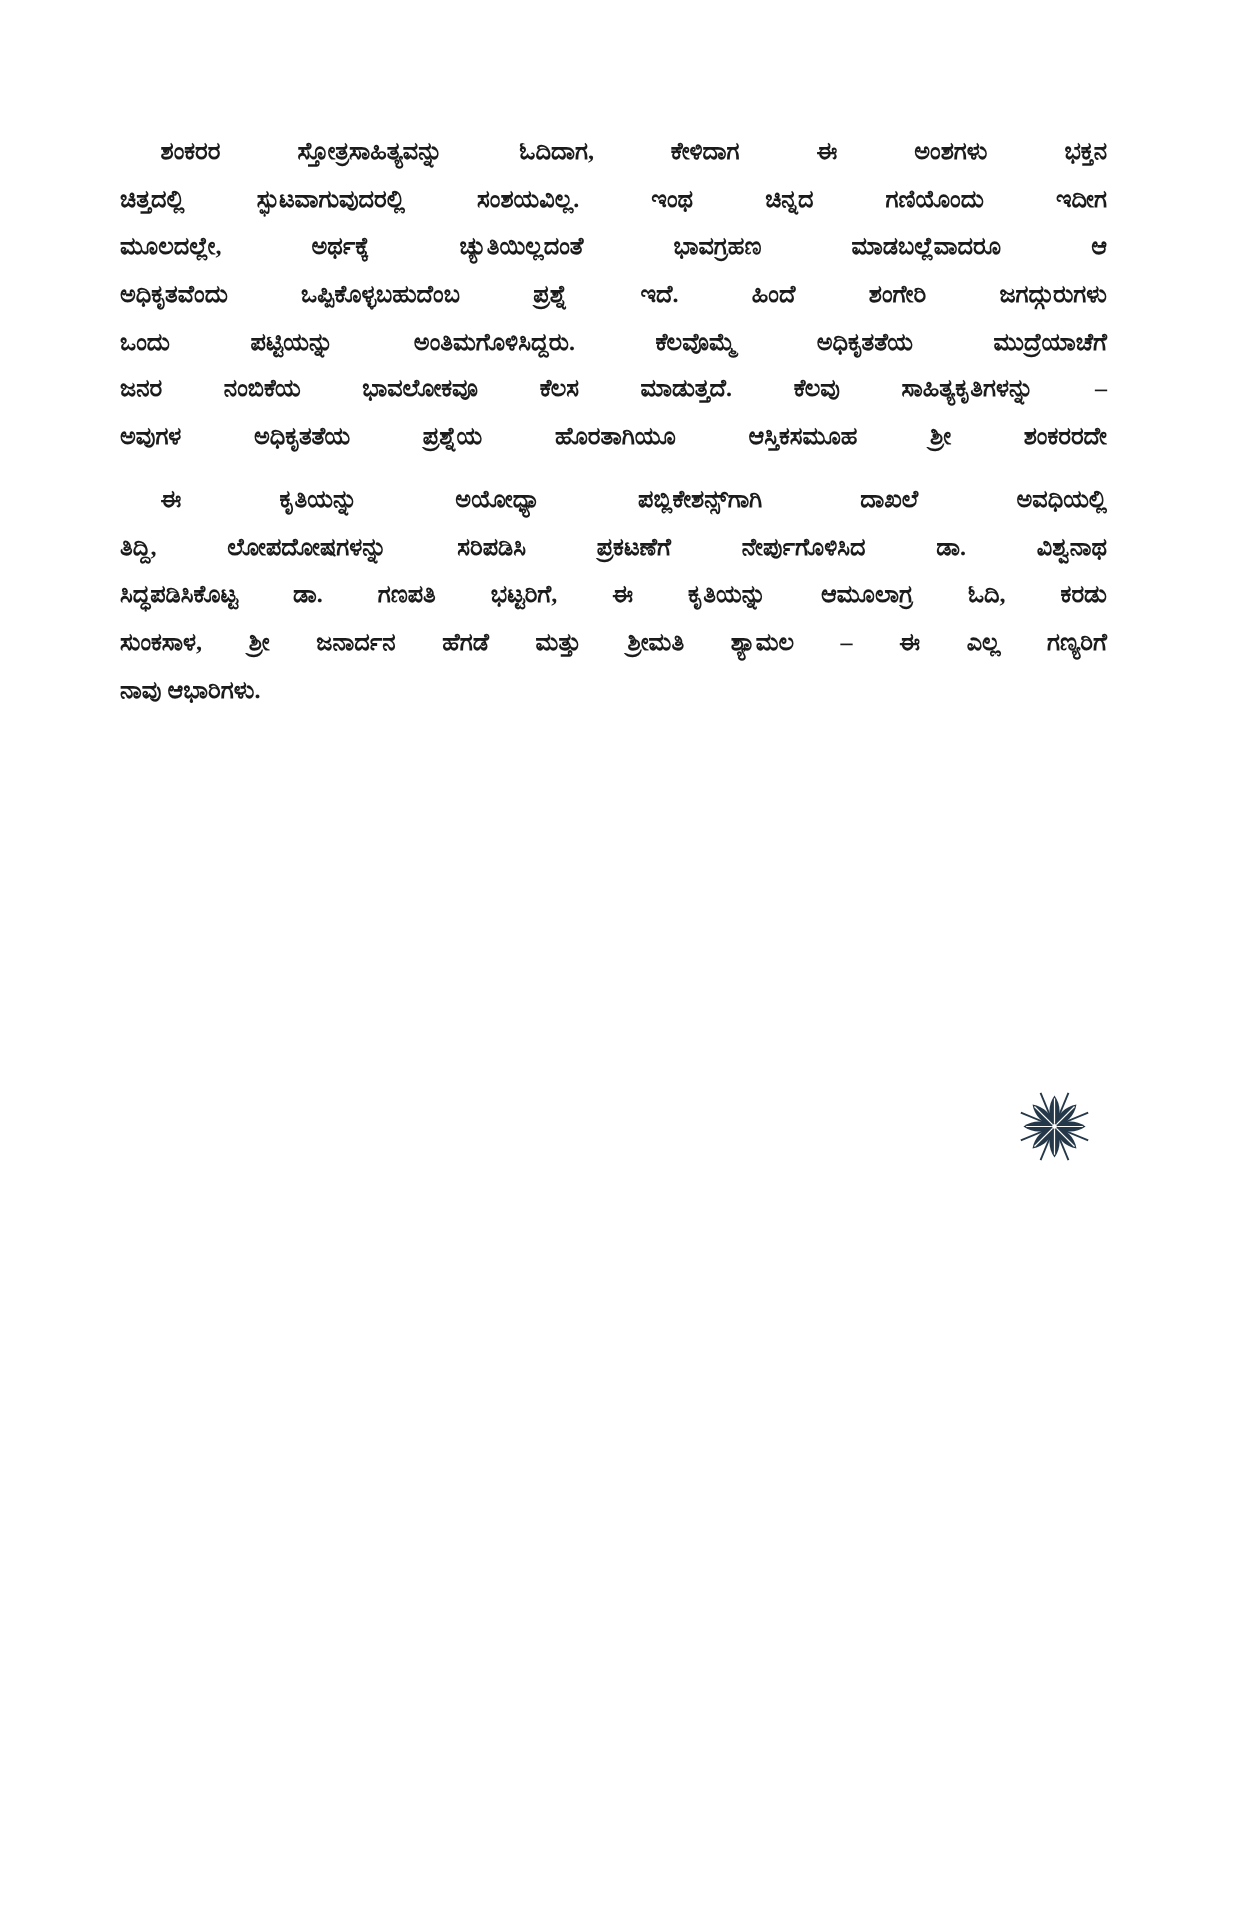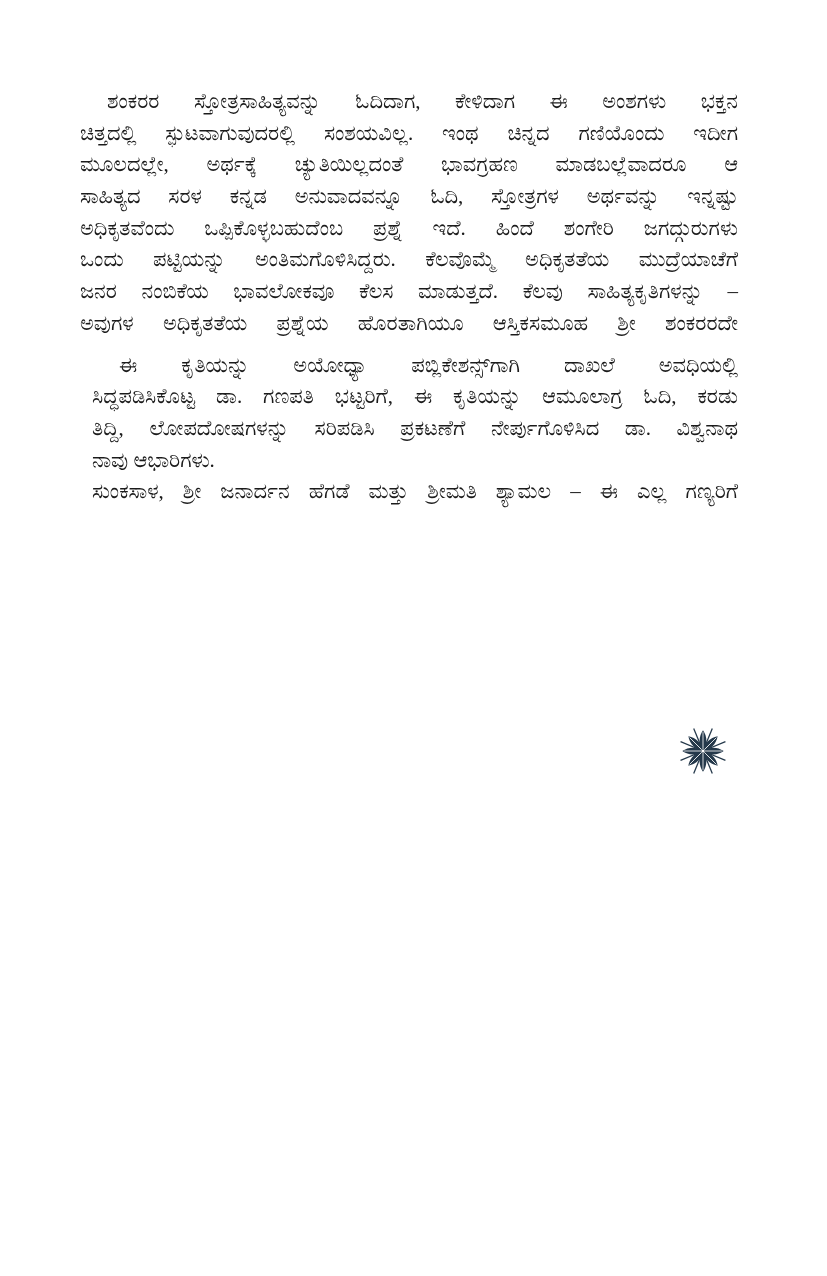--- a/index.html
+++ b/index.html
@@ -21,30 +21,30 @@
     left: 80px;
     top: 86px;
     width: 658px;
   }
   .paragraph {
     margin: 0;
     padding: 0;
   }
   .paragraph.second {
     margin-top: 10px;
-    margin-left: 12px;
   }
   .line {
-    font-size: 21px;
+    font-size: 16px;
     line-height: 31.7px;
     height: 31.7px;
     text-align: justify;
     text-align-last: justify;
     white-space: normal;
     overflow: visible;
+    font-weight: bold;
   }
   .line.indent {
     text-indent: 27px;
   }
   .line.last {
     text-align: left;
     text-align-last: left;
   }
   .ornament {
     position: absolute;
@@ -62,33 +62,32 @@
 </head>
 <body>
 
 <div class="page">
   <div class="text-block">
 
     <div class="paragraph first">
       <div class="line indent">ಶಂಕರರ ಸ್ತೋತ್ರಸಾಹಿತ್ಯವನ್ನು ಓದಿದಾಗ, ಕೇಳಿದಾಗ ಈ ಅಂಶಗಳು ಭಕ್ತನ</div>
       <div class="line">ಚಿತ್ತದಲ್ಲಿ ಸ್ಫುಟವಾಗುವುದರಲ್ಲಿ ಸಂಶಯವಿಲ್ಲ. ಇಂಥ ಚಿನ್ನದ ಗಣಿಯೊಂದು ಇದೀಗ</div>
       <div class="line">ಮೂಲದಲ್ಲೇ, ಅರ್ಥಕ್ಕೆ ಚ್ಯುತಿಯಿಲ್ಲದಂತೆ ಭಾವಗ್ರಹಣ ಮಾಡಬಲ್ಲೆವಾದರೂ ಆ</div>
-      <div class="line">ಸಾಹಿತ್ಯದ ಸರಳ ಕನ್ನಡ ಅನುವಾದವನ್ನೂ ಓದಿ, ಸ್ತೋತ್ರಗಳ ಅರ್ಥವನ್ನು ಇನ್ನಷ್ಟು</div>
       <div class="line">ಅಧಿಕೃತವೆಂದು ಒಪ್ಪಿಕೊಳ್ಳಬಹುದೆಂಬ ಪ್ರಶ್ನೆ ಇದೆ. ಹಿಂದೆ ಶಂಗೇರಿ ಜಗದ್ಗುರುಗಳು</div>
       <div class="line">ಒಂದು ಪಟ್ಟಿಯನ್ನು ಅಂತಿಮಗೊಳಿಸಿದ್ದರು. ಕೆಲವೊಮ್ಮೆ ಅಧಿಕೃತತೆಯ ಮುದ್ರೆಯಾಚೆಗೆ</div>
       <div class="line">ಜನರ ನಂಬಿಕೆಯ ಭಾವಲೋಕವೂ ಕೆಲಸ ಮಾಡುತ್ತದೆ. ಕೆಲವು ಸಾಹಿತ್ಯಕೃತಿಗಳನ್ನು –</div>
       <div class="line">ಅವುಗಳ ಅಧಿಕೃತತೆಯ ಪ್ರಶ್ನೆಯ ಹೊರತಾಗಿಯೂ ಆಸ್ತಿಕಸಮೂಹ ಶ್ರೀ ಶಂಕರರದೇ</div>
     </div>
 
     <div class="paragraph second">
       <div class="line indent">ಈ ಕೃತಿಯನ್ನು ಅಯೋಧ್ಯಾ ಪಬ್ಲಿಕೇಶನ್ಸ್‌ಗಾಗಿ ದಾಖಲೆ ಅವಧಿಯಲ್ಲಿ</div>
+      <div class="line">ತಿದ್ದಿ, ಲೋಪದೋಷಗಳನ್ನು ಸರಿಪಡಿಸಿ ಪ್ರಕಟಣೆಗೆ ನೇರ್ಪುಗೊಳಿಸಿದ ಡಾ. ವಿಶ್ವನಾಥ</div>
       <div class="line">ಸಿದ್ಧಪಡಿಸಿಕೊಟ್ಟ ಡಾ. ಗಣಪತಿ ಭಟ್ಟರಿಗೆ, ಈ ಕೃತಿಯನ್ನು ಆಮೂಲಾಗ್ರ ಓದಿ, ಕರಡು</div>
-      <div class="line">ತಿದ್ದಿ, ಲೋಪದೋಷಗಳನ್ನು ಸರಿಪಡಿಸಿ ಪ್ರಕಟಣೆಗೆ ನೇರ್ಪುಗೊಳಿಸಿದ ಡಾ. ವಿಶ್ವನಾಥ</div>
+      <div class="line">ಸುಂಕಸಾಳ, ಶ್ರೀ ಜನಾರ್ದನ ಹೆಗಡೆ ಮತ್ತು ಶ್ರೀಮತಿ ಶ್ಯಾಮಲ – ಈ ಎಲ್ಲ ಗಣ್ಯರಿಗೆ</div>
       <div class="line last">ನಾವು ಆಭಾರಿಗಳು.</div>
-      <div class="line">ಸುಂಕಸಾಳ, ಶ್ರೀ ಜನಾರ್ದನ ಹೆಗಡೆ ಮತ್ತು ಶ್ರೀಮತಿ ಶ್ಯಾಮಲ – ಈ ಎಲ್ಲ ಗಣ್ಯರಿಗೆ</div>
     </div>
 
   </div>
 
   <div class="ornament">
     <svg viewBox="-30 -30 60 60" xmlns="http://www.w3.org/2000/svg" aria-hidden="true">
       <g fill="#24384a" stroke="none">
 
         <g stroke="#24384a" stroke-width="1.4">
           <line x1="0" y1="0" x2="0" y2="-27" transform="rotate(22.5)"></line>

